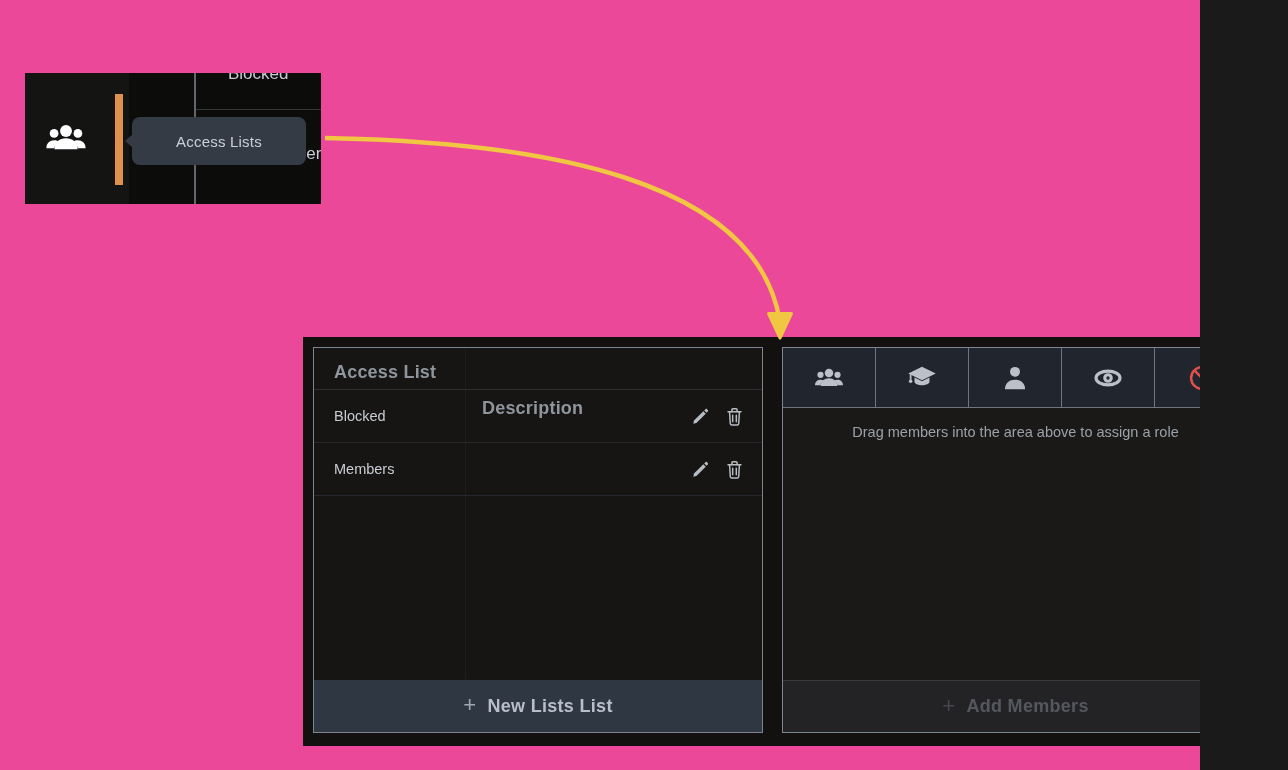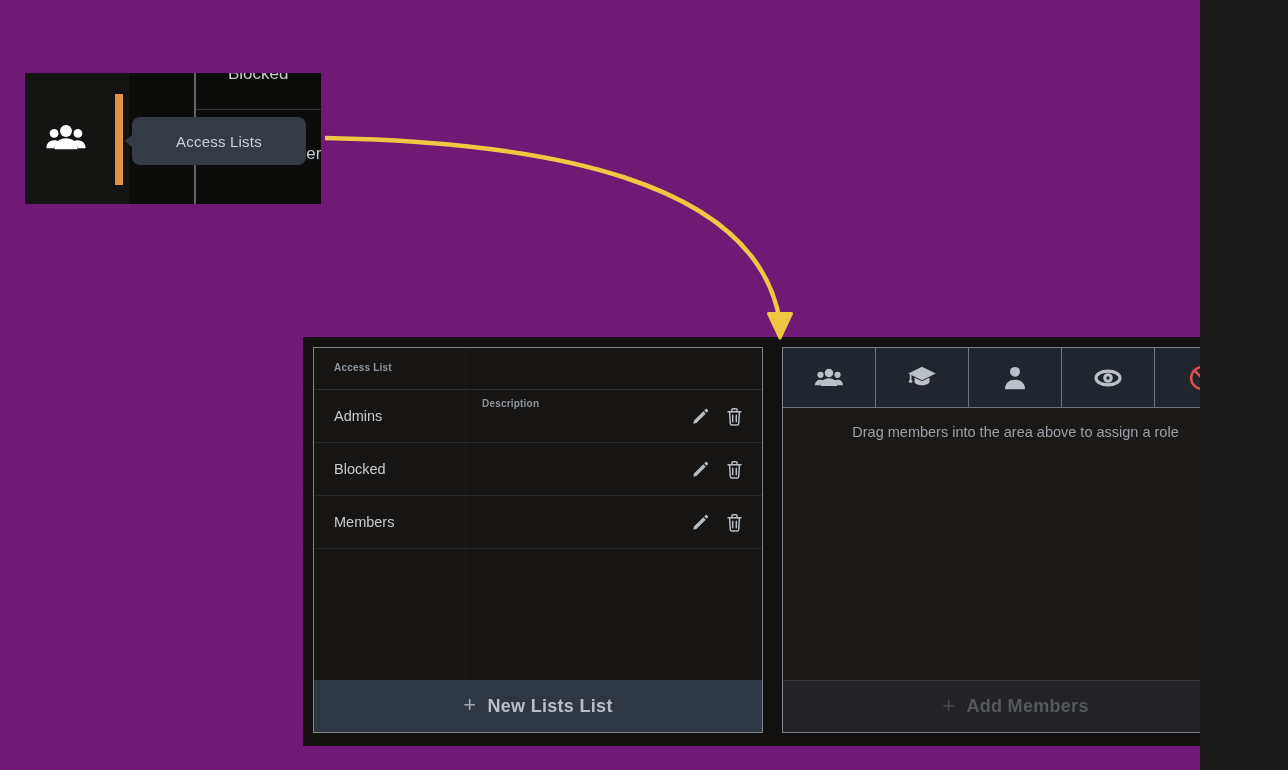--- a/index.html
+++ b/index.html
@@ -1,19 +1,19 @@
 <!DOCTYPE html>
 <html><head>
 <meta charset="utf-8">
 <style>
   html,body{margin:0;padding:0;background:#1b1a1a;}
   *{box-sizing:border-box;}
   .stage{
     position:relative;width:1200px;height:770px;overflow:hidden;
-    background:#701a75;
+    background:#ec4899;
     font-family:"Liberation Sans", sans-serif;
     -webkit-font-smoothing:antialiased;
   }
   
   .snippet{position:absolute;left:25px;top:73px;width:296px;height:131px;background:#0c0c0b;overflow:hidden;}
   .snippet-sidebar{position:absolute;left:0;top:0;width:104px;height:100%;background:#141413;}
   .snippet-sidebar .icon{position:absolute;left:20px;top:47px;width:42px;height:36px;color:#ffffff;}
   .accent-bar{position:absolute;left:90px;top:21px;width:8px;height:91px;background:#e0914c;}
   .snippet-divider{position:absolute;left:169px;top:0;width:2px;height:100%;background:#62676e;}
   .snippet-rowline{position:absolute;left:171px;top:36px;width:125px;height:1px;background:#33363b;}
@@ -36,21 +36,21 @@
   .panel{position:absolute;top:347px;height:386px;border:1px solid #7e8590;}
   .panel-button{
     position:absolute;left:0;right:0;bottom:0;height:52px;
     display:flex;align-items:center;justify-content:center;
     font-size:18px;font-weight:bold;letter-spacing:.3px;cursor:pointer;
   }
   .panel-button .plus{font-size:22px;font-weight:400;margin-right:11px;position:relative;top:-1px;}
   
   .left-panel{left:313px;width:450px;background:#171514;}
   .table-header{position:relative;height:42px;border-bottom:1px solid #2c2f34;}
-  .table-header .th{position:absolute;top:14px;font-size:10px;font-weight:bold;color:#8e959d;letter-spacing:.2px;}
+  .table-header .th{position:absolute;top:14px;font-size:18px;font-weight:bold;color:#8e959d;letter-spacing:.2px;}
   .th-name{left:20px;}
   .th-desc{left:168px;margin-top:36px;}
   .col-divider{position:absolute;left:151px;top:0;bottom:53px;width:1px;background:rgba(255,255,255,0.035);}
   .table-row{position:relative;height:53px;border-bottom:1px solid #25282c;cursor:pointer;}
   .table-row .cell-name{position:absolute;left:20px;top:18px;font-size:14.5px;color:#c8ccd2;}
   .row-action{position:absolute;top:17px;width:19px;height:19px;color:#b7bdc5;cursor:pointer;}
   .action-edit{right:52px;}
   .action-delete{right:18px;}
   .new-list-button{background:#2f3743;color:#b8bfc9;}
   .new-list-button .plus{color:#9fa7b1;}
@@ -105,37 +105,20 @@
 
   <div class="backdrop"></div>
 
   <div class="panel left-panel">
     <div class="col-divider"></div>
     <div class="table-header">
       <span class="th th-name">Access List</span>
       <span class="th th-desc">Description</span>
     </div>
 
-    <div class="table-row">
-      <span class="cell-name">Admins</span>
-      <span class="row-action action-edit icon">
-        <svg viewBox="0 0 24 24" fill="currentColor">
-          <path d="M2.9 21.1 3.8 17.2 15.6 5.4 18.6 8.4 6.8 20.2 2.9 21.1z"></path>
-          <path d="M16.7 4.3 18.2 2.8c.6-.6 1.5-.6 2.1 0l.9.9c.6.6.6 1.5 0 2.1L19.7 7.3z"></path>
-        </svg>
-      </span>
-      <span class="row-action action-delete icon">
-        <svg viewBox="0 0 20 22" fill="none" stroke="currentColor" stroke-width="1.7" stroke-linecap="round">
-          <path d="M2.5 5.5h15"></path>
-          <path d="M7 5.5V3.2c0-.7.5-1.2 1.2-1.2h3.6c.7 0 1.2.5 1.2 1.2v2.3"></path>
-          <path d="M4.3 5.5 5.1 19c.1 1 .8 1.8 1.8 1.8h6.2c1 0 1.7-.8 1.8-1.8l.8-13.5"></path>
-          <path d="M7.9 9.5v7.5M12.1 9.5v7.5"></path>
-        </svg>
-      </span>
-    </div>
 
     <div class="table-row">
       <span class="cell-name">Blocked</span>
       <span class="row-action action-edit icon">
         <svg viewBox="0 0 24 24" fill="currentColor">
           <path d="M2.9 21.1 3.8 17.2 15.6 5.4 18.6 8.4 6.8 20.2 2.9 21.1z"></path>
           <path d="M16.7 4.3 18.2 2.8c.6-.6 1.5-.6 2.1 0l.9.9c.6.6.6 1.5 0 2.1L19.7 7.3z"></path>
         </svg>
       </span>
       <span class="row-action action-delete icon">

